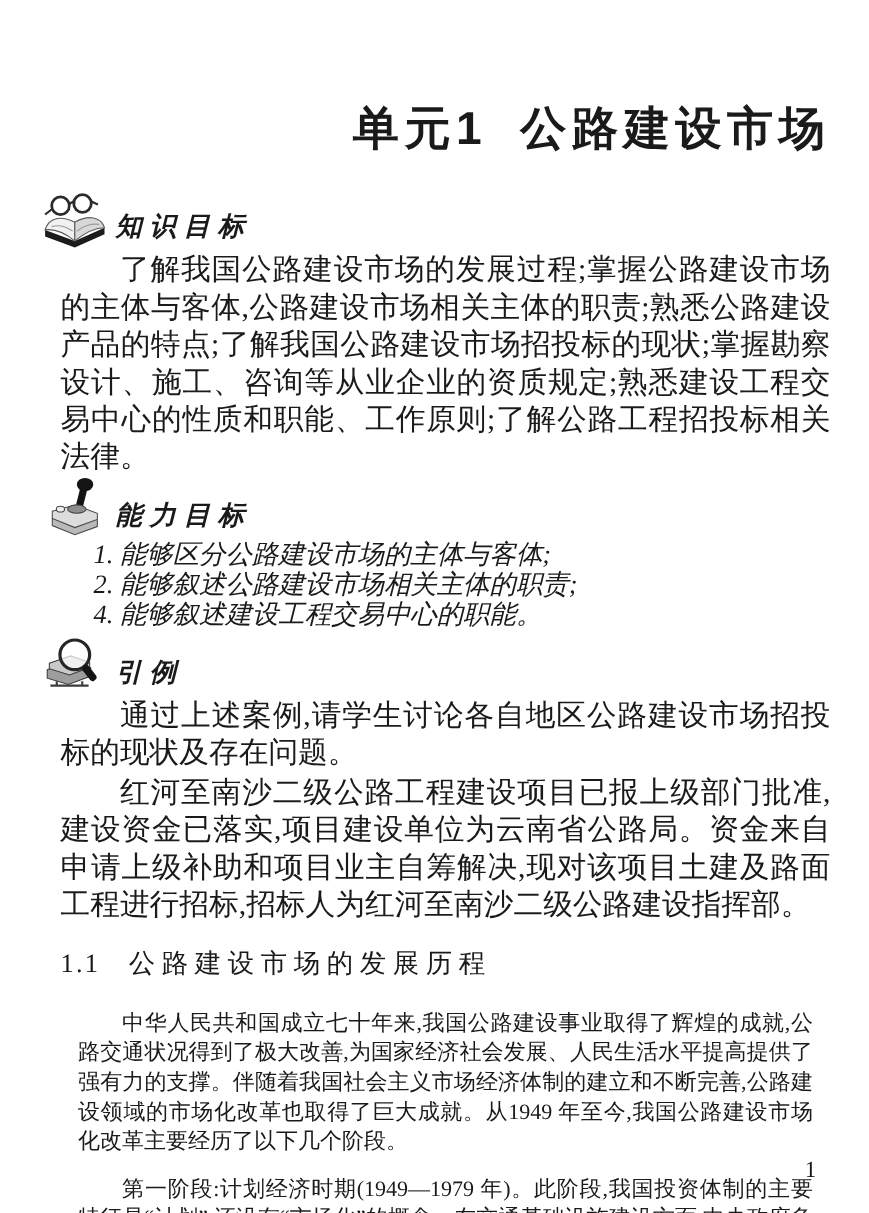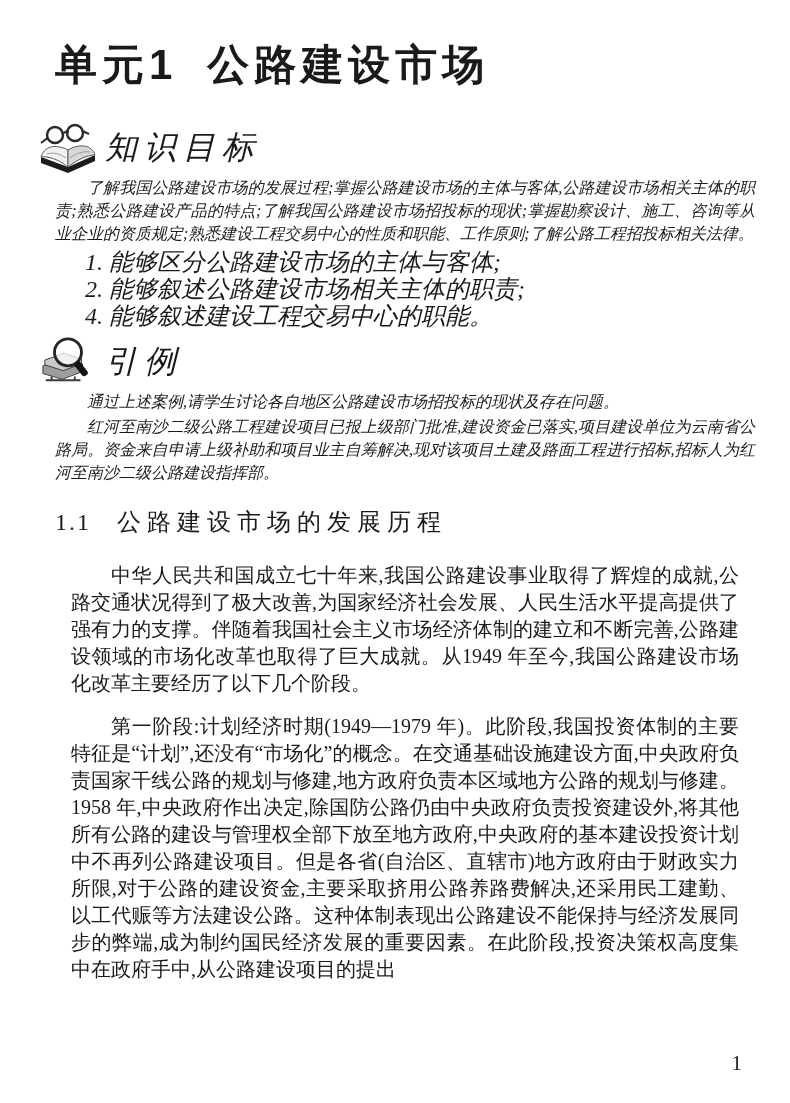--- a/index.html
+++ b/index.html
@@ -15,22 +15,22 @@
     background: #ffffff;
     color: #1a1a1a;
     font-family: "Liberation Serif", "DejaVu Serif", serif;
     overflow: hidden;
     box-sizing: border-box;
     padding: 0 35px 0 55px;
   }
   
   .unit-title {
     margin: 0;
-    padding-top: 40px;
-    text-align: left;
+    padding-top: 92px;
+    text-align: right;
     font-family: "Liberation Sans", "DejaVu Sans", sans-serif;
     font-weight: 700;
     font-size: 42px;
     letter-spacing: 5px;
     line-height: 1.2;
     white-space: nowrap;
   }
   .unit-title .t-gap { display: inline-block; width: 30px; }
   
   .sec { position: relative; }
@@ -43,32 +43,31 @@
     height: 54px;
     margin-left: -18px;
   }
   .sec-icon {
     width: 62px;
     height: 54px;
     flex: 0 0 62px;
     display: inline-block;
   }
   .sec-label {
-    font-size: 32px;
-    font-weight: 400;
+    font-size: 24px;
+    font-weight: 700;
     font-style: italic;
     letter-spacing: 7px;
     padding: 0 0 4px 6px;
     white-space: nowrap;
   }
   .kai-text {
     margin: 2px 0 0 0;
-    font-size: 16px;
-    font-style: italic;
-    line-height: 23px;
+    font-size: 27px;
+    line-height: 34px;
     text-align: justify;
     text-indent: 2em;
   }
   .obj-list { margin: 4px 0 0 0; padding: 0 0 0 30px; list-style: none; }
   .obj-list .obj-item {
     font-size: 24px;
     font-style: italic;
     line-height: 27px;
   }
   
@@ -120,20 +119,33 @@
           <path d="M25.5 14 Q31.5 9 30.5 13" stroke="#2b2b2b" stroke-width="2" fill="none"></path>
           <path d="M10.5 18 L4 23 M45.5 11 L52 14" stroke="#2b2b2b" stroke-width="2"></path>
         </svg>
       </span>
       <span class="sec-label">知识目标</span>
     </div>
     <p class="kai-text">了解我国公路建设市场的发展过程;掌握公路建设市场的主体与客体,公路建设市场相关主体的职责;熟悉公路建设产品的特点;了解我国公路建设市场招投标的现状;掌握勘察设计、施工、咨询等从业企业的资质规定;熟悉建设工程交易中心的性质和职能、工作原则;了解公路工程招投标相关法律。</p>
   </section>
 
   <section class="sec sec-ability">
+    <div class="sec-head">
+      <span class="sec-icon">
+        <svg viewBox="0 0 62 58" width="62" height="54" aria-hidden="true">
+          <path d="M9 40 L31 33 L53 41 L53 48 L31 56 L9 47 Z" fill="#b9b9b9" stroke="#474747" stroke-width="1"></path>
+          <path d="M9 33 L31 27 L53 35 L53 41 L31 49 L9 40 Z" fill="#dcdcdc" stroke="#474747" stroke-width="1"></path>
+          <rect x="34" y="8" width="7" height="24" rx="2" transform="rotate(14 37 20)" fill="#141414"></rect>
+          <ellipse cx="41" cy="7" rx="8" ry="6.5" fill="#141414"></ellipse>
+          <ellipse cx="33" cy="31" rx="9" ry="4" fill="#8d8d8d" stroke="#474747" stroke-width="1"></ellipse>
+          <ellipse cx="17" cy="31" rx="4" ry="2.8" fill="#efefef" stroke="#474747" stroke-width="1"></ellipse>
+        </svg>
+      </span>
+      <span class="sec-label">能力目标</span>
+    </div>
     <ul class="obj-list">
       <li class="obj-item">1. 能够区分公路建设市场的主体与客体;</li>
       <li class="obj-item">2. 能够叙述公路建设市场相关主体的职责;</li>
       <li class="obj-item">4. 能够叙述建设工程交易中心的职能。</li>
     </ul>
   </section>
 
   <section class="sec sec-example">
     <div class="sec-head">
       <span class="sec-icon">

